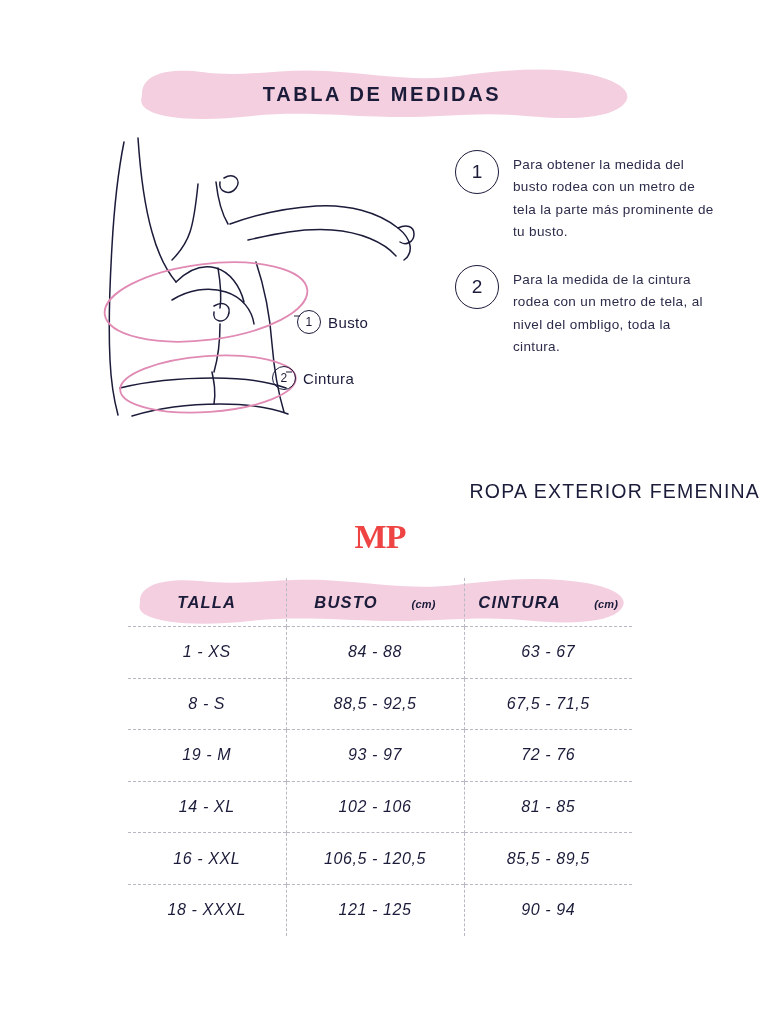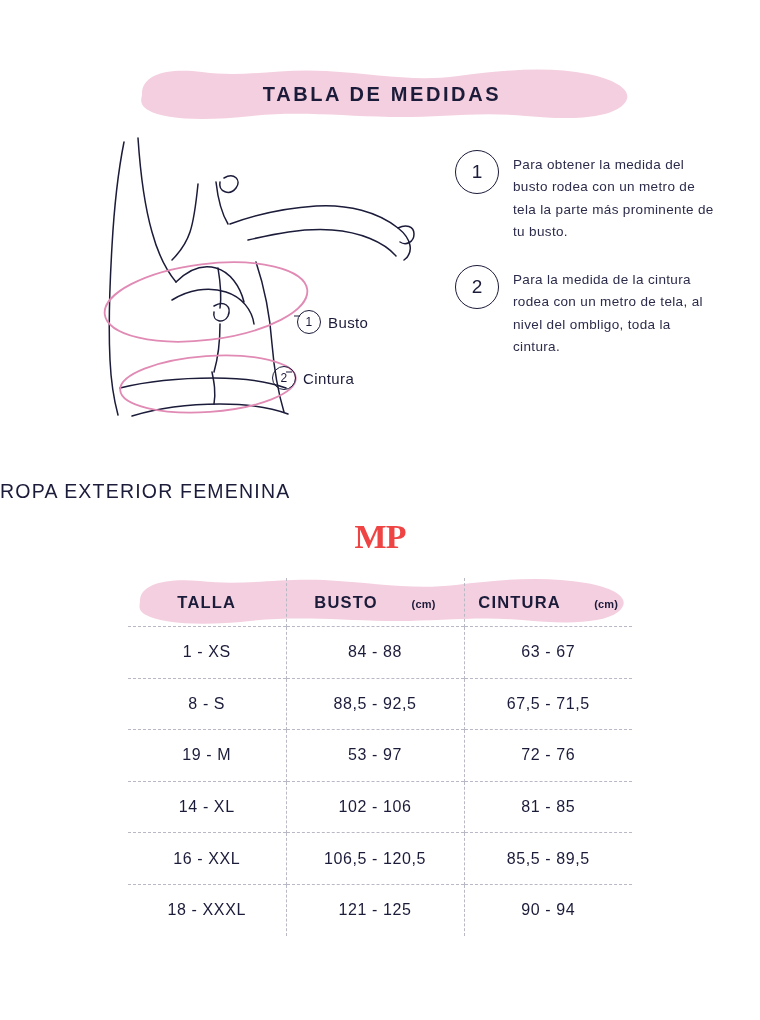--- a/index.html
+++ b/index.html
@@ -105,21 +105,21 @@
     color: #2b2b4a;
     padding-top: 4px;
   }
 
   
   .section-title {
     position: absolute;
     top: 480px;
     left: 0;
     width: 760px;
-    text-align: left;
+    text-align: right;
     font-size: 19.5px;
     letter-spacing: 1.2px;
     color: #1b1b3a;
   }
 
   .brand-logo {
     position: absolute;
     top: 518px;
     left: 0;
     width: 760px;
@@ -130,20 +130,21 @@
     letter-spacing: -1px;
     color: #ef4444;
   }
 
   
   .table-wrap {
     position: absolute;
     top: 578px;
     left: 128px;
     width: 504px;
+    font-style: italic;
   }
   .head-blob {
     position: absolute;
     top: 0;
     left: 0;
     width: 504px;
     height: 46px;
   }
   table.size-table {
     position: relative;
@@ -291,21 +292,21 @@
         <td>84 - 88</td>
         <td>63 - 67</td>
       </tr>
       <tr>
         <td>8  -  S</td>
         <td>88,5 - 92,5</td>
         <td>67,5 - 71,5</td>
       </tr>
       <tr>
         <td>19 -  M</td>
-        <td>53 - 97</td>
+        <td>93 - 97</td>
         <td>72 - 76</td>
       </tr>
       <tr>
         <td>14 - XL</td>
         <td>102 - 106</td>
         <td>81 - 85</td>
       </tr>
       <tr>
         <td>16 - XXL</td>
         <td>106,5 - 120,5</td>

